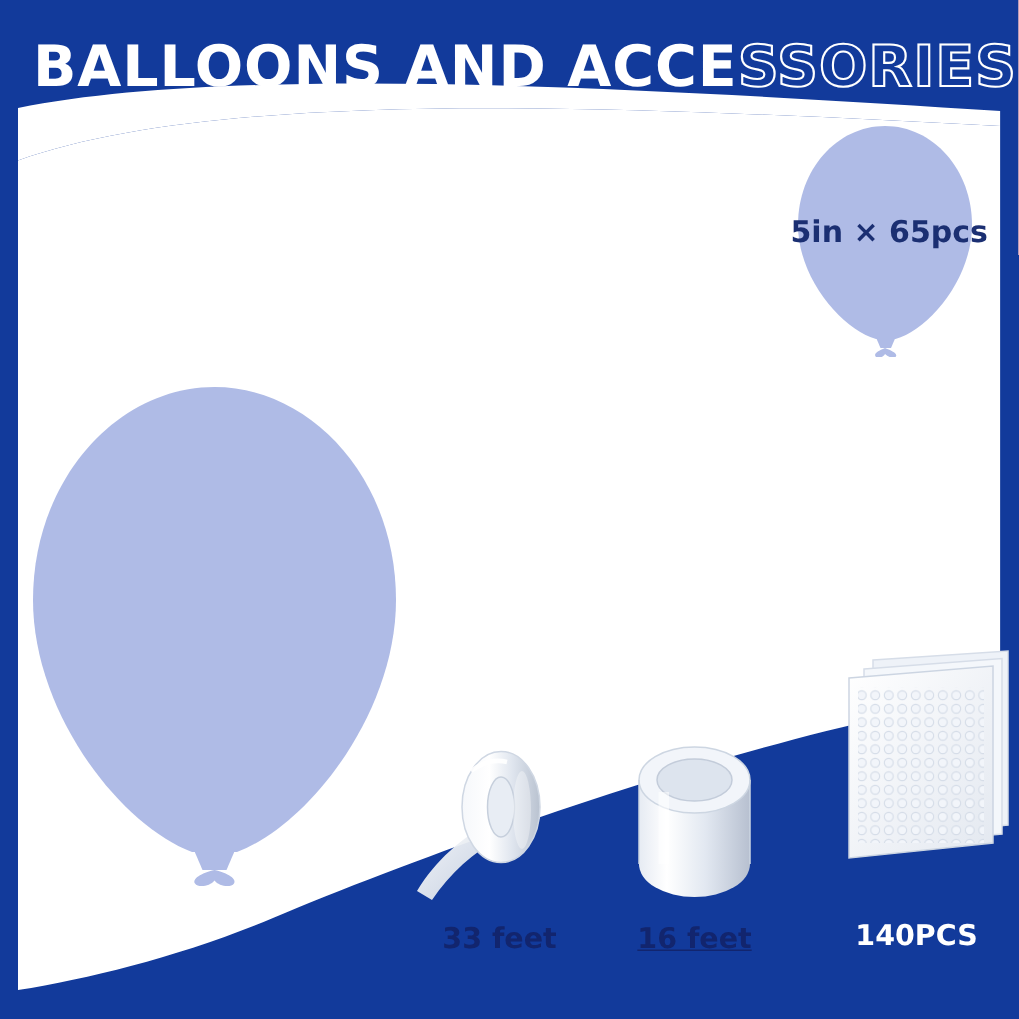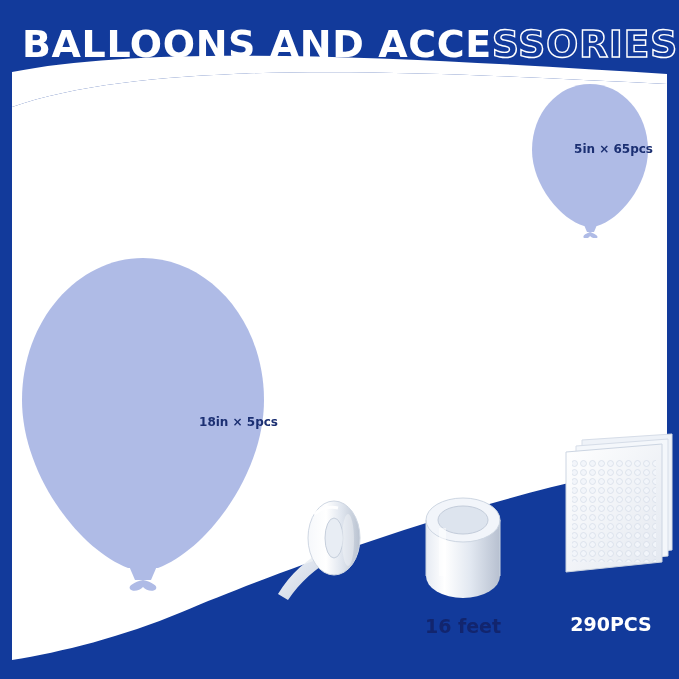--- a/index.html
+++ b/index.html
@@ -56,24 +56,24 @@
   }
 
   
   .balloon {
     position: absolute;
   }
   .balloon svg { display: block; }
   .balloon-label {
     position: absolute;
     width: 100%;
-    text-align: right;
+    text-align: center;
     color: #1b2f72;
     font-weight: bold;
-    font-size: 12px;
+    font-size: 20px;
     font-family: "DejaVu Sans", sans-serif;
     white-space: nowrap;
     left: 0;
   }
 
   
   .accessory {
     position: absolute;
   }
   .accessory-caption {
@@ -104,21 +104,20 @@
   <div class="title">
     <span>BALLOONS AND ACCE</span><span class="outline-part">SSORIES</span>
   </div>
 
   <div class="balloon" style="left:8px; top:250px; width:270px; height:345px;">
     <svg width="270" height="345" viewBox="0 0 270 345" xmlns="http://www.w3.org/2000/svg">
       <path d="M135,8 C70,8 14,70 14,150 C14,225 72,300 120,318 L150,318 C198,300 256,225 256,150 C256,70 200,8 135,8 Z" fill="#AFBBE6"></path>
       <path d="M121,316 L149,316 L143,330 L127,330 Z" fill="#AFBBE6"></path>
       <path d="M135,330 C126,332 120,336 122,339 C124,342 132,341 135,337 C138,341 146,342 148,339 C150,336 144,332 135,330 Z" fill="#AFBBE6"></path>
     </svg>
-    <div class="balloon-label" style="top:165px;">18in × 5pcs</div>
   </div>
 
 
 
   <div class="balloon" style="left:527px; top:80px; width:126px; height:158px;">
     <svg width="126" height="158" viewBox="0 0 126 158" xmlns="http://www.w3.org/2000/svg">
       <path d="M63,4 C31,4 5,33 5,70 C5,106 35,140 57,146 L70,146 C92,140 121,106 121,70 C121,33 95,4 63,4 Z" fill="#AFBBE6"></path>
       <path d="M57,145 L70,145 L67,152 L60,152 Z" fill="#AFBBE6"></path>
       <path d="M63,152 C58,154 55,156 57,158 C59,159 62,158 63,156 C65,158 68,159 70,158 C72,156 68,154 63,152 Z" fill="#AFBBE6"></path>
     </svg>
@@ -142,56 +141,57 @@
 
       <path d="M60,52 C40,62 22,78 10,98 L20,104 C32,86 48,72 66,62 Z" fill="url(#ribbonTail)" opacity="0.95"></path>
 
       <ellipse cx="66" cy="42" rx="26" ry="37" fill="url(#ribbonGrad)"></ellipse>
       <ellipse cx="66" cy="42" rx="26" ry="37" fill="none" stroke="#cfd7e3" stroke-width="1"></ellipse>
       <ellipse cx="66" cy="42" rx="9" ry="20" fill="#e8edf4" stroke="#c6cfdc" stroke-width="1"></ellipse>
       <path d="M46,18 C54,12 62,10 70,12" stroke="#ffffff" stroke-width="3" fill="none" opacity="0.9"></path>
       <ellipse cx="80" cy="44" rx="6" ry="26" fill="#ffffff" opacity="0.35"></ellipse>
     </svg>
   </div>
+  <div class="accessory-caption" style="left:268px; top:615px; width:130px;">33 feet</div>
 
   <div class="accessory" style="left:404px; top:494px; width:118px; height:112px;">
     <svg width="118" height="112" viewBox="0 0 118 112" xmlns="http://www.w3.org/2000/svg">
       <defs>
         <linearGradient id="tapeGrad" x1="0" y1="0" x2="1" y2="0">
           <stop offset="0%" stop-color="#e6ebf3"></stop>
           <stop offset="25%" stop-color="#ffffff"></stop>
           <stop offset="60%" stop-color="#e2e8f1"></stop>
           <stop offset="100%" stop-color="#b7c0d0"></stop>
         </linearGradient>
       </defs>
 
       <path d="M22,26 L22,82 A37,22 0 0 0 96,82 L96,26 Z" fill="url(#tapeGrad)"></path>
       <ellipse cx="59" cy="26" rx="37" ry="22" fill="#f2f5fa" stroke="#cdd6e2" stroke-width="1"></ellipse>
       <ellipse cx="59" cy="26" rx="25" ry="14" fill="#dde4ee" stroke="#c3ccda" stroke-width="1"></ellipse>
       <path d="M22,26 L22,82" stroke="#cdd6e2" stroke-width="1" fill="none"></path>
       <path d="M96,26 L96,82" stroke="#cdd6e2" stroke-width="1" fill="none"></path>
       <rect x="35" y="34" width="7" height="48" fill="#ffffff" opacity="0.55"></rect>
     </svg>
   </div>
-  <div class="accessory-caption" style="left:404px; top:615px; width:118px;">16 feet</div>
+  <div class="accessory-caption" style="left:404px; top:615px; width:118px;text-decoration:underline;">16 feet</div>
 
   <div class="accessory" style="left:552px; top:432px; width:125px; height:160px;">
     <svg width="125" height="160" viewBox="0 0 125 160" xmlns="http://www.w3.org/2000/svg">
       <defs>
         <linearGradient id="sheetGrad" x1="0" y1="0" x2="1" y2="1">
           <stop offset="0%" stop-color="#ffffff"></stop>
           <stop offset="100%" stop-color="#e3e8f0"></stop>
         </linearGradient>
         <pattern id="dots" width="9" height="9" patternUnits="userSpaceOnUse">
           <circle cx="4.5" cy="4.5" r="3" fill="#f2f5fa" stroke="#d2dae6" stroke-width="0.7"></circle>
         </pattern>
       </defs>
 
       <path d="M30,8 L120,2 L120,118 L30,126 Z" fill="#eef2f8" stroke="#d6dde8" stroke-width="1"></path>
       <path d="M24,14 L116,7 L116,124 L24,132 Z" fill="#f4f7fb" stroke="#d6dde8" stroke-width="1"></path>
 
       <path d="M14,20 L110,12 L110,130 L14,140 Z" fill="url(#sheetGrad)" stroke="#ccd5e2" stroke-width="1"></path>
       <rect x="20" y="26" width="84" height="104" fill="url(#dots)" opacity="0.95"></rect>
     </svg>
   </div>
-  <div class="accessory-caption caption-white" style="left:546px; top:613px; width:130px;"><span>290</span><span>PCS</span></div>
+  <div class="accessory-caption caption-white" style="left:546px; top:613px; width:130px;"><span>140</span><span>PCS</span></div>
 
 </div>
 
 </body></html>

